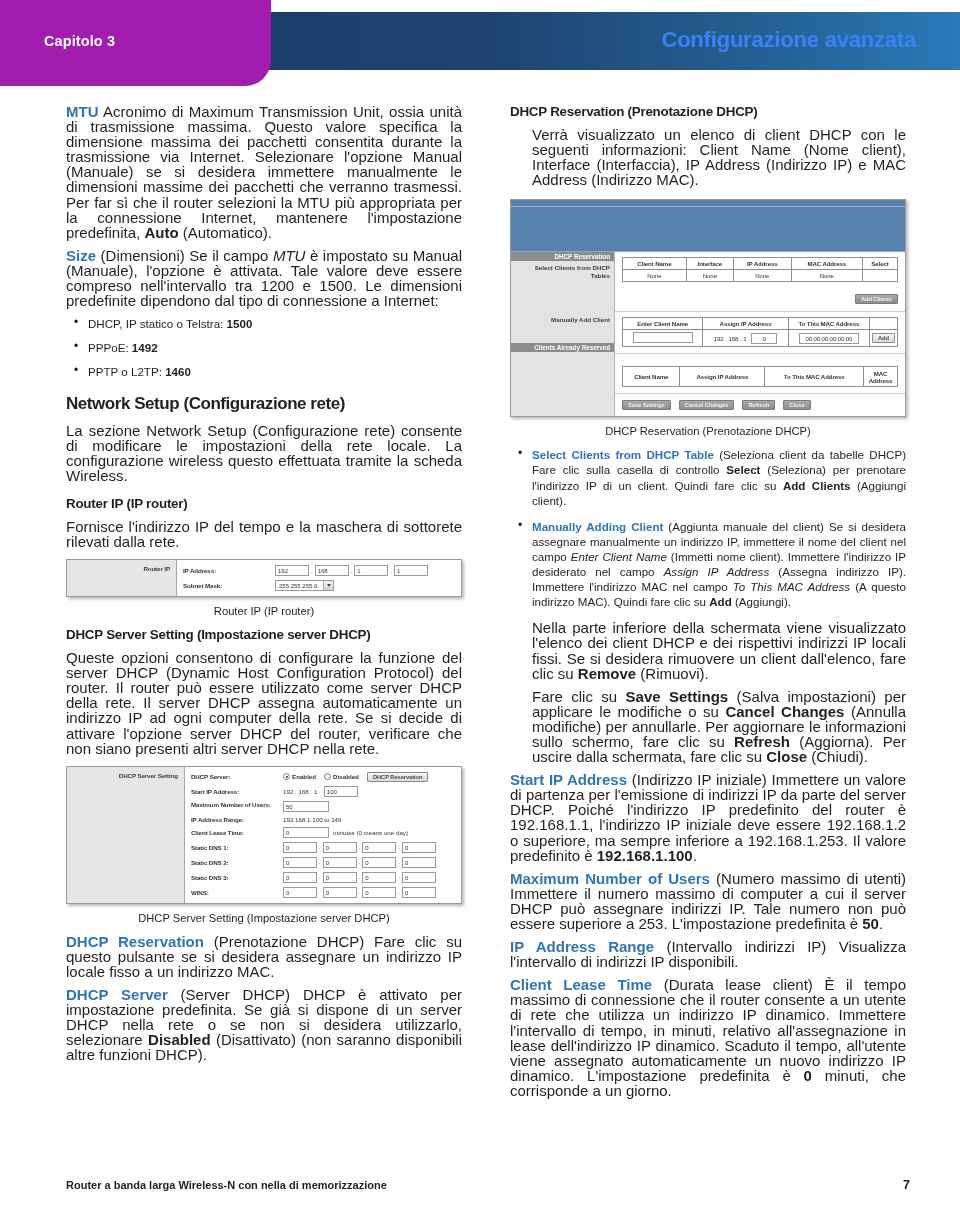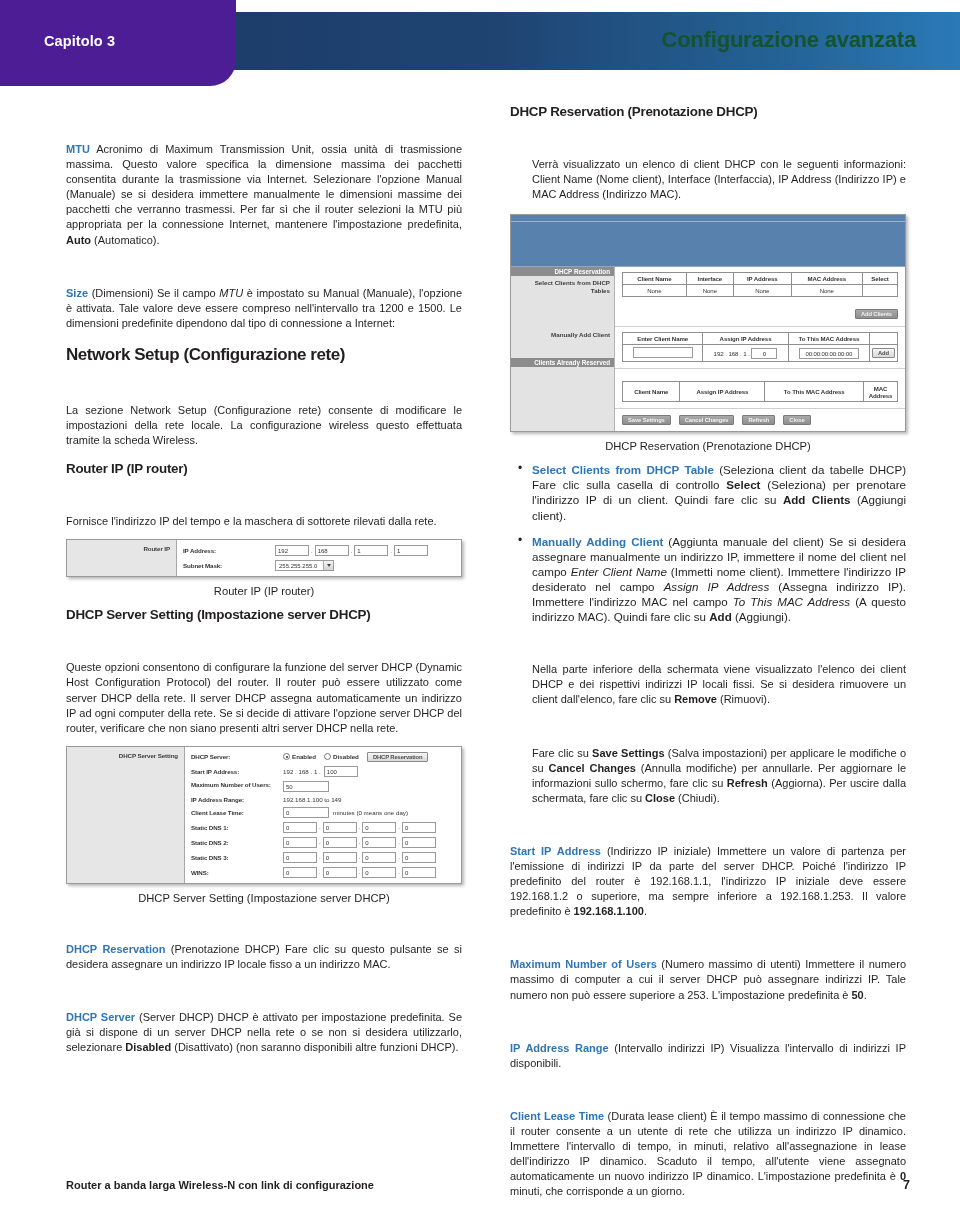--- a/index.html
+++ b/index.html
@@ -16,53 +16,52 @@
     position: absolute; top: 0; left: 0;
     width: 960px; height: 86px;
   }
   .header-bar {
     position: absolute; top: 12px; left: 0;
     width: 960px; height: 58px;
     background: linear-gradient(to right, #1d3e6b 0%, #1d3e6b 28%, #1f4472 52%, #246396 82%, #2a7ab8 100%);
   }
   .header-chapter-tab {
     position: absolute; top: 0; left: 0;
-    width: 236px; height: 86px;
-    background: #4c1d95;
+    width: 271px; height: 86px;
+    background: #a21caf;
     border-bottom-right-radius: 26px;
     z-index: 3;
   }
   .header-chapter-label {
     position: absolute; left: 44px; top: 33px;
     font-size: 14.5px; font-weight: bold; color: #ffffff;
     letter-spacing: .1px;
   }
   .header-title {
     position: absolute; right: 44px; top: 27px;
-    font-size: 22px; font-weight: bold; color: #14532d;
+    font-size: 22px; font-weight: bold; color: #3b82f6;
     letter-spacing: -.2px;
     z-index: 2;
   }
 
   
   .col {
     position: absolute;
     top: 104px;
     width: 396px;
   }
   .col-left  { left: 66px; }
   .col-right { left: 510px; }
 
   p.body {
-    font-size: 11px;
+    font-size: 15px;
     line-height: 15.1px;
     text-align: justify;
     margin-bottom: 8px;
     color: #231f20;
-    margin-top: 38px;
   }
   p.body:last-child { margin-bottom: 0; }
   .term { color: #2e75b6; font-weight: bold; }
   .b { font-weight: bold; }
   .i { font-style: italic; }
 
   h2.section {
     font-size: 17px;
     font-weight: bold;
     letter-spacing: -.45px;
@@ -238,20 +237,25 @@
     <div class="header-chapter-label">Capitolo 3</div>
   </div>
 </div>
 
 <div class="col col-left">
 
   <p class="body"><span class="term">MTU</span><span> Acronimo di Maximum Transmission Unit, ossia unità di trasmissione massima. Questo valore specifica la dimensione massima dei pacchetti consentita durante la trasmissione via Internet. Selezionare l'opzione Manual (Manuale) se si desidera immettere manualmente le dimensioni massime dei pacchetti che verranno trasmessi. Per far sì che il router selezioni la MTU più appropriata per la connessione Internet, mantenere l'impostazione predefinita, </span><span class="b">Auto</span><span> (Automatico).</span></p>
 
   <p class="body"><span class="term">Size</span><span> (Dimensioni) Se il campo </span><span class="i">MTU</span><span> è impostato su Manual (Manuale), l'opzione è attivata. Tale valore deve essere compreso nell'intervallo tra 1200 e 1500. Le dimensioni predefinite dipendono dal tipo di connessione a Internet:</span></p>
 
+  <ul class="bullets">
+    <li><span>DHCP, IP statico o Telstra: </span><span class="b">1500</span></li>
+    <li><span>PPPoE: </span><span class="b">1492</span></li>
+    <li><span>PPTP o L2TP: </span><span class="b">1460</span></li>
+  </ul>
 
   <h2 class="section">Network Setup (Configurazione rete)</h2>
   <p class="body">La sezione Network Setup (Configurazione rete) consente di modificare le impostazioni della rete locale. La configurazione wireless questo effettuata tramite la scheda Wireless.</p>
 
   <h3 class="sub">Router IP (IP router)</h3>
   <p class="body">Fornisce l'indirizzo IP del tempo e la maschera di sottorete rilevati dalla rete.</p>
 
   <div class="figure" style="margin-top:10px;">
     <div class="fig-row">
       <div class="fig-label-col">Router IP</div>
@@ -477,15 +481,15 @@
 
   <p class="body"><span class="term">Maximum Number of Users</span><span> (Numero massimo di utenti) Immettere il numero massimo di computer a cui il server DHCP può assegnare indirizzi IP. Tale numero non può essere superiore a 253. L'impostazione predefinita è </span><span class="b">50</span><span>.</span></p>
 
   <p class="body"><span class="term">IP Address Range</span><span> (Intervallo indirizzi IP) Visualizza l'intervallo di indirizzi IP disponibili.</span></p>
 
   <p class="body"><span class="term">Client Lease Time</span><span> (Durata lease client) È il tempo massimo di connessione che il router consente a un utente di rete che utilizza un indirizzo IP dinamico. Immettere l'intervallo di tempo, in minuti, relativo all'assegnazione in lease dell'indirizzo IP dinamico. Scaduto il tempo, all'utente viene assegnato automaticamente un nuovo indirizzo IP dinamico. L'impostazione predefinita è </span><span class="b">0</span><span> minuti, che corrisponde a un giorno.</span></p>
 
 </div>
 
 <div class="footer">
-  <div class="footer-text">Router a banda larga Wireless-N con link di configurazione</div>
+  <div class="footer-text">Router a banda larga Wireless-N con nella di memorizzazione</div>
   <div class="footer-page">7</div>
 </div>
 
 </body></html>

